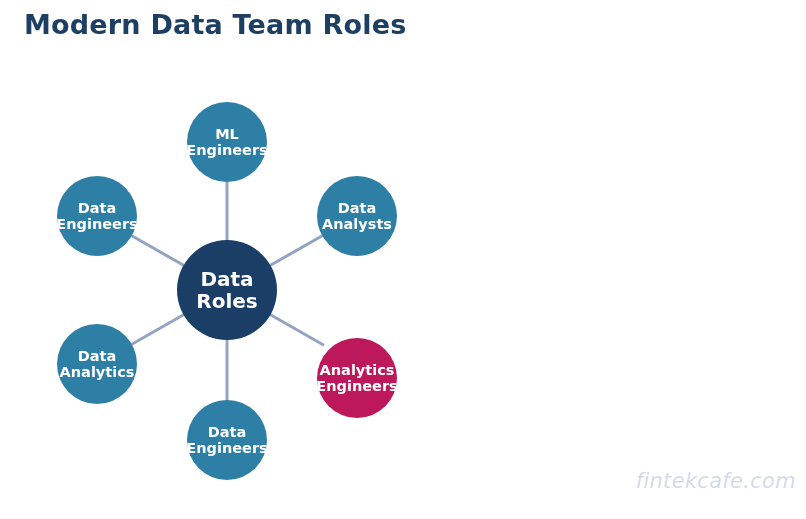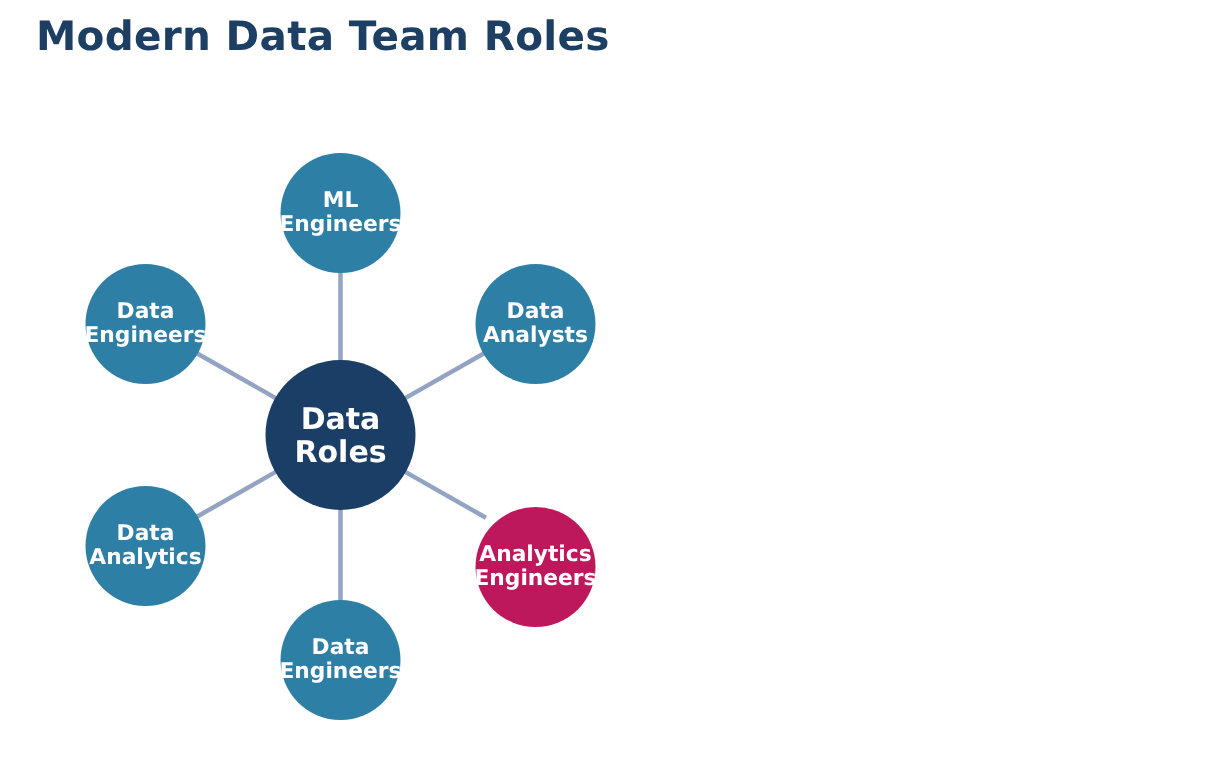--- a/index.html
+++ b/index.html
@@ -144,14 +144,15 @@
         </div>
         <div class="node node-center" style="left: 177px; top: 240px; width: 100px; height: 100px; background: rgb(26, 62, 102);">
           <div class="node-label">
             <div>Data</div>
             <div>Roles</div>
           </div>
         </div>
       </div>
   </div>
 
+  <div id="watermark">fintekcafe.com</div>
 
 </div>
 
 </body></html>

